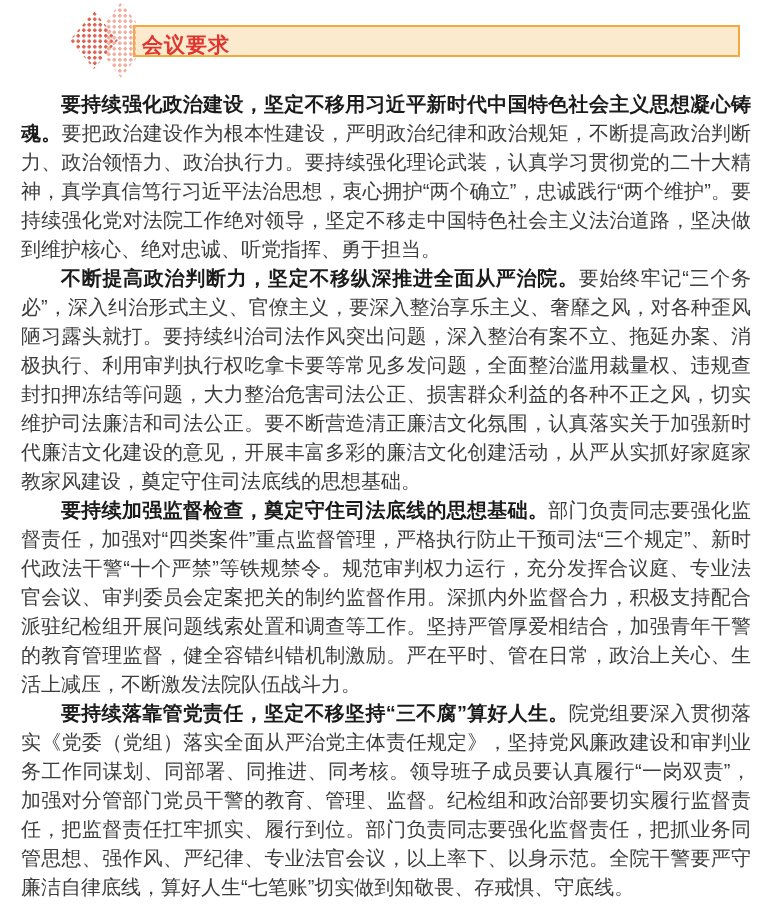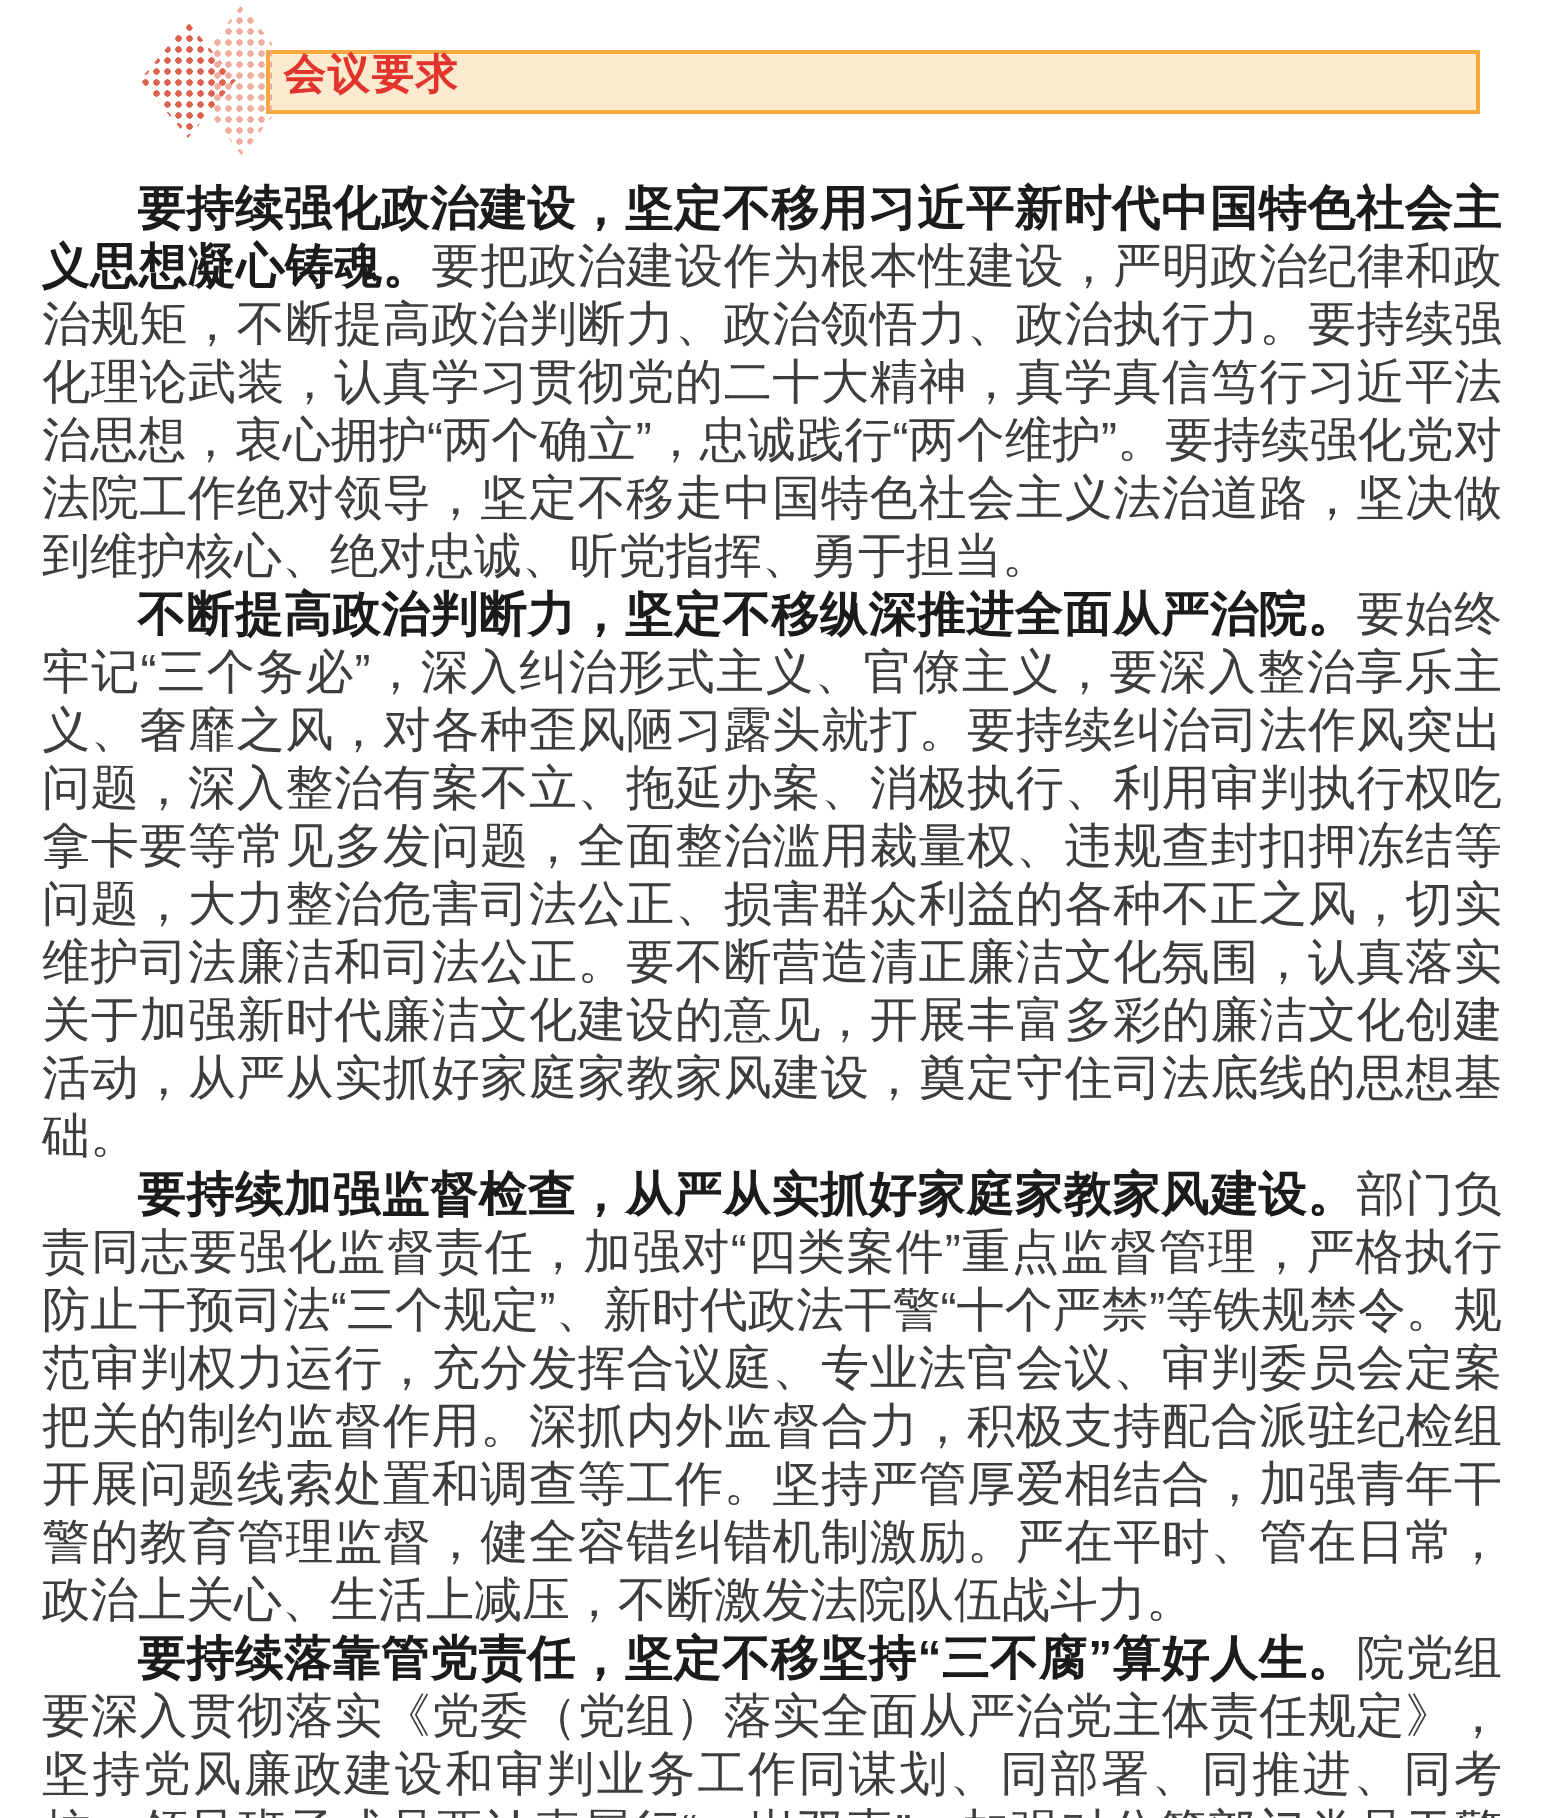--- a/index.html
+++ b/index.html
@@ -14,21 +14,21 @@
 
   
   .header { position: relative; height: 90px; }
 
   .banner {
     position: absolute;
     left: 133px; top: 25px;
     width: 607px; height: 32px;
     background: #fceacf;
     border: 2px solid #f5a83e;
-    display: flex; align-items: flex-start;
+    display: flex; align-items: flex-end;
     padding-left: 7px;
     z-index: 1;
   }
   .banner-title {
     color: #e0342c;
     font-size: 21px;
     font-weight: bold;
     letter-spacing: 1px;
     line-height: 1;
   }
@@ -56,21 +56,21 @@
     clip-path: polygon(50% 0%, 100% 26%, 100% 74%, 50% 100%, 0% 74%, 0% 26%);
     opacity: .9;
   }
 
   
   .main {
     padding: 0 22px 0 21px;
   }
   .main p {
     margin: 0;
-    font-size: 24px;
+    font-size: 20px;
     line-height: 29px;
     text-align: justify;
     text-indent: 2em;
     color: #3d3d3d;
     letter-spacing: 0;
   }
   .main p b {
     color: #1b1b1b;
     font-weight: 700;
   }
@@ -88,18 +88,18 @@
       <div class="dots-dark"></div>
       <div class="dots-light"></div>
     </div>
   </div>
 
   <div class="main">
     <p><b>要持续强化政治建设，坚定不移用习近平新时代中国特色社会主义思想凝心铸魂。</b><span>要把政治建设作为根本性建设，严明政治纪律和政治规矩，不断提高政治判断力、政治领悟力、政治执行力。要持续强化理论武装，认真学习贯彻党的二十大精神，真学真信笃行习近平法治思想，衷心拥护“两个确立”，忠诚践行“两个维护”。要持续强化党对法院工作绝对领导，坚定不移走中国特色社会主义法治道路，坚决做到维护核心、绝对忠诚、听党指挥、勇于担当。</span></p>
 
     <p><b>不断提高政治判断力，坚定不移纵深推进全面从严治院。</b><span>要始终牢记“三个务必”，深入纠治形式主义、官僚主义，要深入整治享乐主义、奢靡之风，对各种歪风陋习露头就打。要持续纠治司法作风突出问题，深入整治有案不立、拖延办案、消极执行、利用审判执行权吃拿卡要等常见多发问题，全面整治滥用裁量权、违规查封扣押冻结等问题，大力整治危害司法公正、损害群众利益的各种不正之风，切实维护司法廉洁和司法公正。要不断营造清正廉洁文化氛围，认真落实关于加强新时代廉洁文化建设的意见，开展丰富多彩的廉洁文化创建活动，从严从实抓好家庭家教家风建设，奠定守住司法底线的思想基础。</span></p>
 
-    <p><b>要持续加强监督检查，从严从实抓好家庭家教家风建设。</b><span>部门负责同志要强化监督责任，加强对“四类案件”重点监督管理，严格执行防止干预司法“三个规定”、新时代政法干警“十个严禁”等铁规禁令。规范审判权力运行，充分发挥合议庭、专业法官会议、审判委员会定案把关的制约监督作用。深抓内外监督合力，积极支持配合派驻纪检组开展问题线索处置和调查等工作。坚持严管厚爱相结合，加强青年干警的教育管理监督，健全容错纠错机制激励。严在平时、管在日常，政治上关心、生活上减压，不断激发法院队伍战斗力。</span></p>
+    <p><b>要持续加强监督检查，奠定守住司法底线的思想基础。</b><span>部门负责同志要强化监督责任，加强对“四类案件”重点监督管理，严格执行防止干预司法“三个规定”、新时代政法干警“十个严禁”等铁规禁令。规范审判权力运行，充分发挥合议庭、专业法官会议、审判委员会定案把关的制约监督作用。深抓内外监督合力，积极支持配合派驻纪检组开展问题线索处置和调查等工作。坚持严管厚爱相结合，加强青年干警的教育管理监督，健全容错纠错机制激励。严在平时、管在日常，政治上关心、生活上减压，不断激发法院队伍战斗力。</span></p>
 
     <p><b>要持续落靠管党责任，坚定不移坚持“三不腐”算好人生。</b><span>院党组要深入贯彻落实《党委（党组）落实全面从严治党主体责任规定》，坚持党风廉政建设和审判业务工作同谋划、同部署、同推进、同考核。领导班子成员要认真履行“一岗双责”，加强对分管部门党员干警的教育、管理、监督。纪检组和政治部要切实履行监督责任，把监督责任扛牢抓实、履行到位。部门负责同志要强化监督责任，把抓业务同管思想、强作风、严纪律、专业法官会议，以上率下、以身示范。全院干警要严守廉洁自律底线，算好人生“七笔账”切实做到知敬畏、存戒惧、守底线。</span></p>
   </div>
 
 </div>
 
 </body></html>

